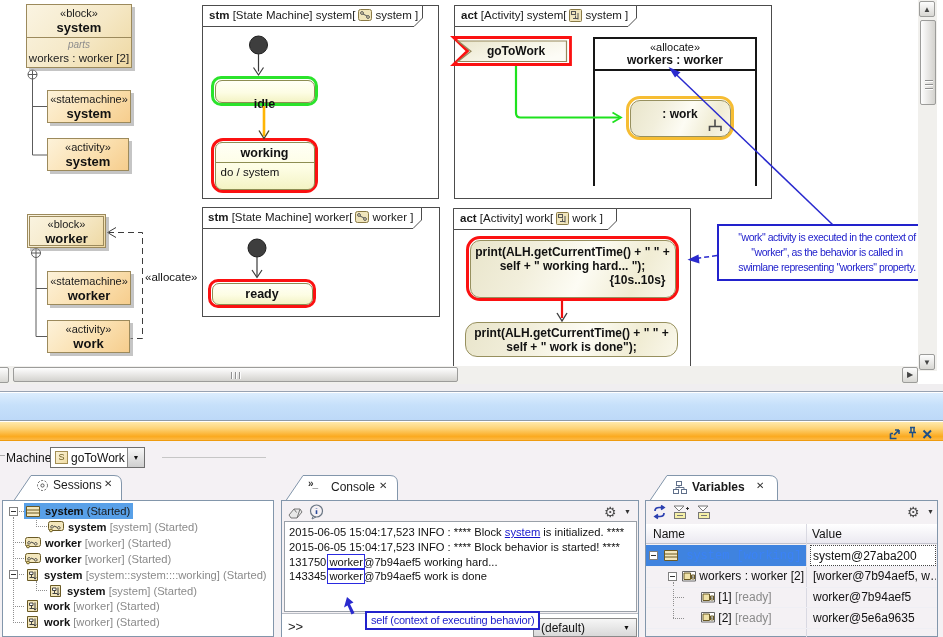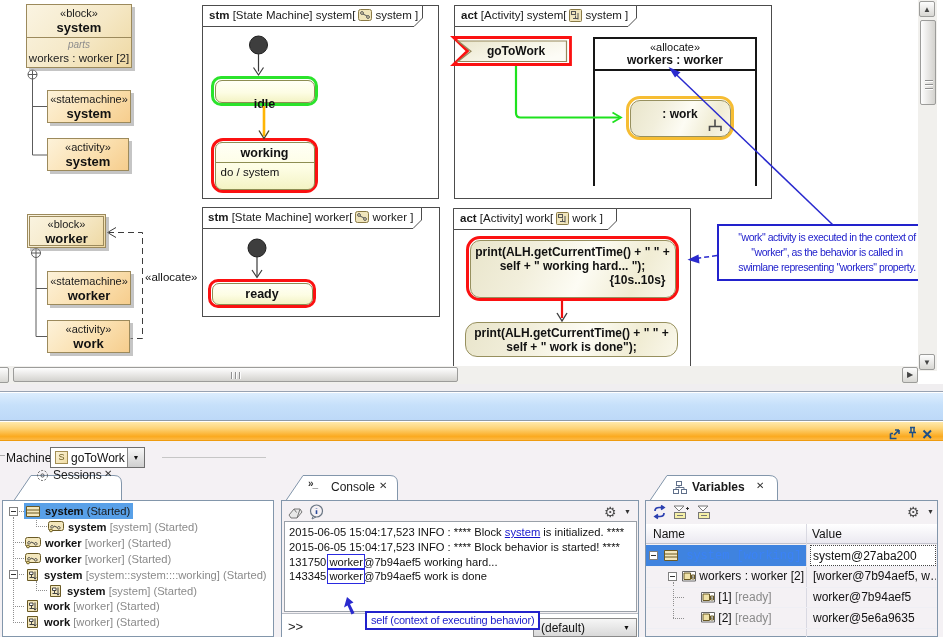--- a/index.html
+++ b/index.html
@@ -377,21 +377,21 @@
   </div>
   <div id="toolbar-sep" class="abs"></div>
 
   <svg class="abs" style="left:0; top:472px;" width="943" height="30">
     <g stroke="#8296ab" stroke-width="1" fill="#fff">
       <path d="M14,28.5 L31,3.5 H114 Q121.5,3.5 121.5,11 V28.5"></path>
       <path d="M286,28.5 L303,3.5 H390 Q397.5,3.5 397.5,11 V28.5"></path>
       <path d="M650,28.5 L667,3.5 H769 Q777.5,3.5 777.5,11 V28.5"></path>
     </g>
   </svg>
-  <div class="abs" style="left:14px; top:463px; width:108px; height:25px;text-align:center;">
+  <div class="abs" style="left:14px; top:473px; width:108px; height:25px;text-align:center;">
     <span class="abs" style="left:22px; top:5px;"><svg width="13" height="13">
           <circle cx="6.5" cy="6.5" r="5" fill="none" stroke="#555" stroke-dasharray="2,1.6"></circle>
           <circle cx="6.5" cy="6.5" r="1.6" fill="none" stroke="#555"></circle>
         </svg></span>
     <span class="tab-label" style="left:39px; top:5px;">Sessions</span>
     <span class="tab-x" style="left:90px; top:5px;">✕</span>
   </div>
   <div class="abs" style="left:286px; top:475px; width:112px; height:25px;">
     <span class="abs" style="left:22px; top:3px; font-size:10px; font-weight:bold; color:#333; letter-spacing:-1px;">»_</span>
     <span class="tab-label" style="left:45px; top:5px;">Console</span>

